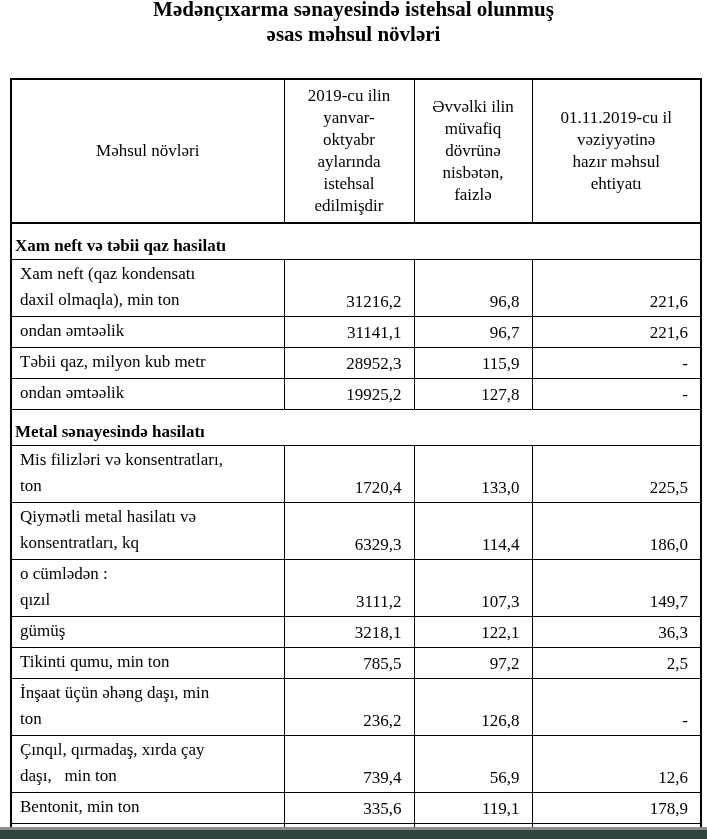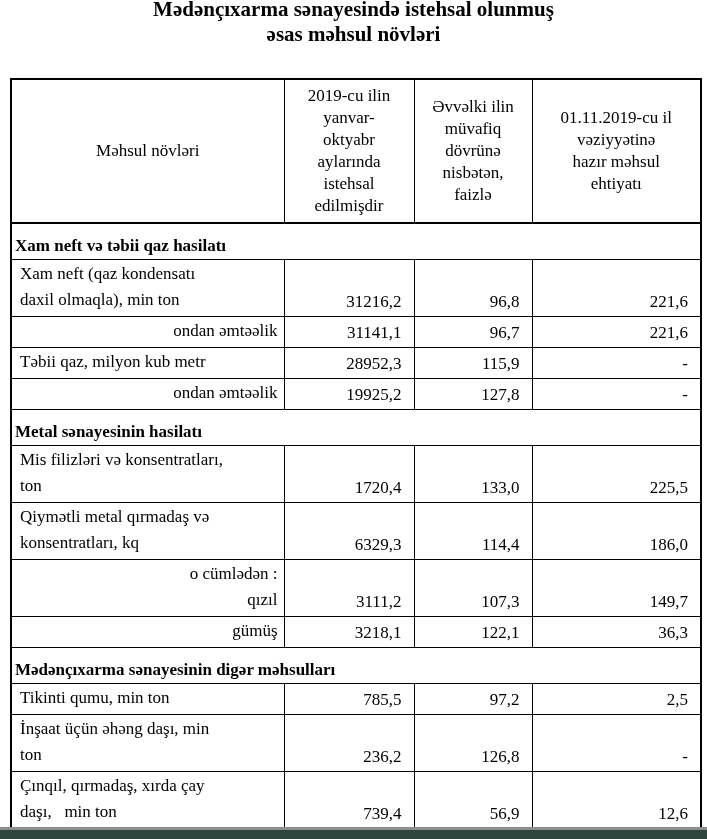--- a/index.html
+++ b/index.html
@@ -47,21 +47,21 @@
     height: 30px;
     padding: 12px 8px 3px 3px;
   }
   td.name {
     text-align: left;
     vertical-align: bottom;
     padding: 1px 6px 3px 8px;
     white-space: pre-wrap;
     line-height: 26px;
   }
-  td.name.center { text-align: right; }
+  td.name.center { text-align: left; }
   td.num {
     text-align: right;
     vertical-align: bottom;
     padding: 1px 12px 3px 4px;
     line-height: 23px;
     margin-left: 48px;
   }
   tr.r1 td { height: 24px; }
   tr.r2 td { height: 47px; }
   .bottom-bar {
@@ -131,53 +131,50 @@
       <td class="num">-</td>
     </tr>
     <tr class="r1">
       <td class="name center">ondan əmtəəlik</td>
       <td class="num">19925,2</td>
       <td class="num">127,8</td>
       <td class="num">-</td>
     </tr>
 
     <tr class="section-row">
-      <td colspan="4">Metal sənayesinin hasilatı</td>
+      <td colspan="4">Metal sənayesində hasilatı</td>
     </tr>
     <tr class="r2">
       <td class="name">Mis filizləri və konsentratları,
 ton</td>
       <td class="num">1720,4</td>
       <td class="num">133,0</td>
       <td class="num">225,5</td>
     </tr>
     <tr class="r2">
-      <td class="name">Qiymətli metal qırmadaş və
+      <td class="name">Qiymətli metal hasilatı və
 konsentratları, kq</td>
       <td class="num">6329,3</td>
       <td class="num">114,4</td>
       <td class="num">186,0</td>
     </tr>
     <tr class="r2">
       <td class="name center">o cümlədən :
 qızıl</td>
       <td class="num">3111,2</td>
       <td class="num">107,3</td>
       <td class="num">149,7</td>
     </tr>
     <tr class="r1">
       <td class="name center">gümüş</td>
       <td class="num">3218,1</td>
       <td class="num">122,1</td>
       <td class="num">36,3</td>
     </tr>
 
-    <tr class="section-row">
-      <td colspan="4">Mədənçıxarma sənayesinin digər məhsulları</td>
-    </tr>
     <tr class="r1">
       <td class="name">Tikinti qumu, min ton</td>
       <td class="num">785,5</td>
       <td class="num">97,2</td>
       <td class="num">2,5</td>
     </tr>
     <tr class="r2">
       <td class="name">İnşaat üçün əhəng daşı, min
 ton</td>
       <td class="num">236,2</td>

